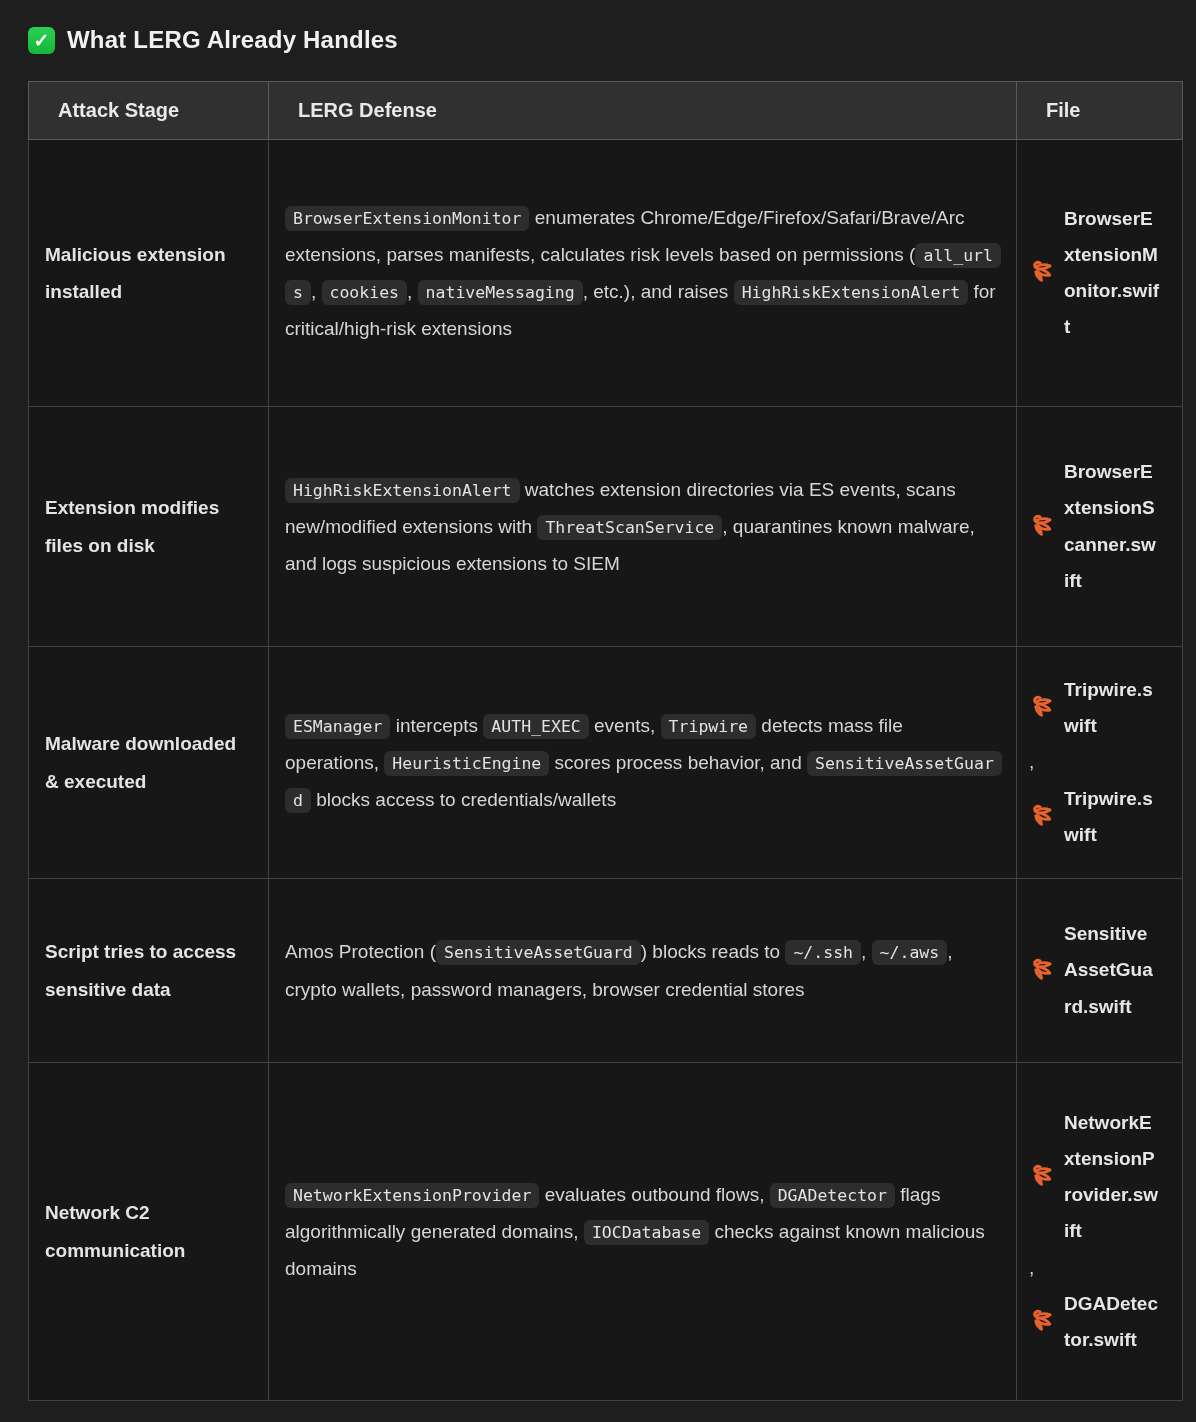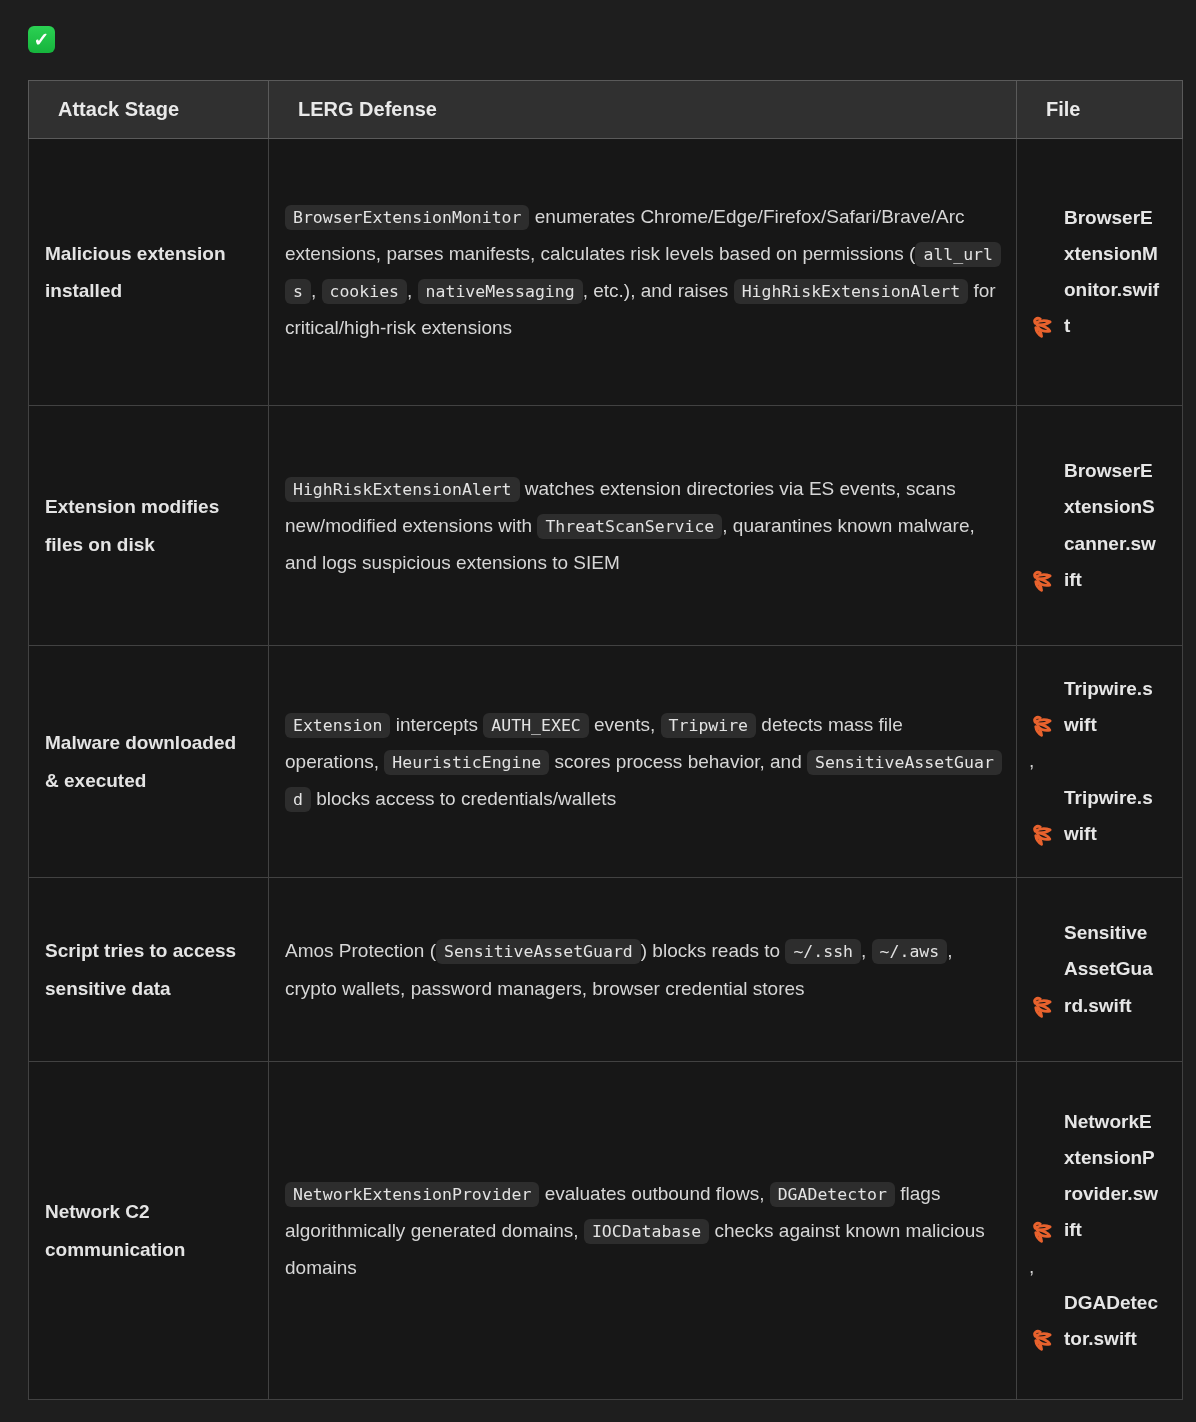--- a/index.html
+++ b/index.html
@@ -62,38 +62,39 @@
     word-break:break-all;
     -webkit-box-decoration-break:clone;
     box-decoration-break:clone;
   }
   td.file{
     padding:12px 22px 12px 12px;
     color:#e6e6e6;
     line-height:1.9;
   }
   .file-link{
-    display:flex;align-items:flex-end;gap:5px;
+    display:flex;align-items:center;gap:5px;
     cursor:pointer;
   }
   .file-link .paw{flex:0 0 auto;width:30px;height:30px;}
   .file-link .fname{
     font-weight:600;
     word-break:break-all;
     min-width:0;
   }
   .file-sep{display:block;color:#d6d6d6;line-height:1.9;}
 </style>
 </head>
 <body>
 
 <div class="page">
 
   <div class="title-row">
     <span class="check-badge">✓</span>
+    <span class="page-title">What LERG Already Handles</span>
   </div>
 
   <table class="lerg">
     <colgroup>
       <col class="c-stage">
         <col class="c-defense">
         <col class="c-file">
     </colgroup>
     <thead>
       <tr>
@@ -128,21 +129,21 @@
                 <path d="M6.6 9.6 C11.5 6.8 17.5 6.4 22.5 8.4 C18.5 11.2 12.8 12 8.6 11.4"></path>
                 <path d="M8.6 11.4 C14 12 19.3 14.2 22.2 18.2 C17.8 19.2 12.4 17.4 9.2 14.4"></path>
                 <path d="M9.2 14.4 C11.6 16.8 13 20.4 13.4 23.8 C10 21.8 7.6 18.4 7.2 14.6"></path>
               </svg>
               <span class="fname">BrowserExtensionScanner.swift</span>
             </div>
           </td>
         </tr>
         <tr style="height: 232px;">
           <td class="stage">Malware downloaded &amp; executed</td>
-          <td class="defense"><span class="code">Extension</span> intercepts <span class="code">AUTH_EXEC</span> events, <span class="code">Tripwire</span> detects mass file operations, <span class="code">HeuristicEngine</span> scores process behavior, and <span class="code">SensitiveAssetGuard</span> blocks access to credentials/wallets</td>
+          <td class="defense"><span class="code">ESManager</span> intercepts <span class="code">AUTH_EXEC</span> events, <span class="code">Tripwire</span> detects mass file operations, <span class="code">HeuristicEngine</span> scores process behavior, and <span class="code">SensitiveAssetGuard</span> blocks access to credentials/wallets</td>
           <td class="file">
             <div class="file-link">
               <svg class="paw" viewBox="0 0 32 32" fill="none" stroke="#E8622D" stroke-width="3" stroke-linecap="round" stroke-linejoin="round">
                 <path d="M12 5.2 C8.2 3.2 4.6 6.2 6.6 9.6"></path>
                 <path d="M6.6 9.6 C11.5 6.8 17.5 6.4 22.5 8.4 C18.5 11.2 12.8 12 8.6 11.4"></path>
                 <path d="M8.6 11.4 C14 12 19.3 14.2 22.2 18.2 C17.8 19.2 12.4 17.4 9.2 14.4"></path>
                 <path d="M9.2 14.4 C11.6 16.8 13 20.4 13.4 23.8 C10 21.8 7.6 18.4 7.2 14.6"></path>
               </svg>
               <span class="fname">Tripwire.swift</span>
             </div>

